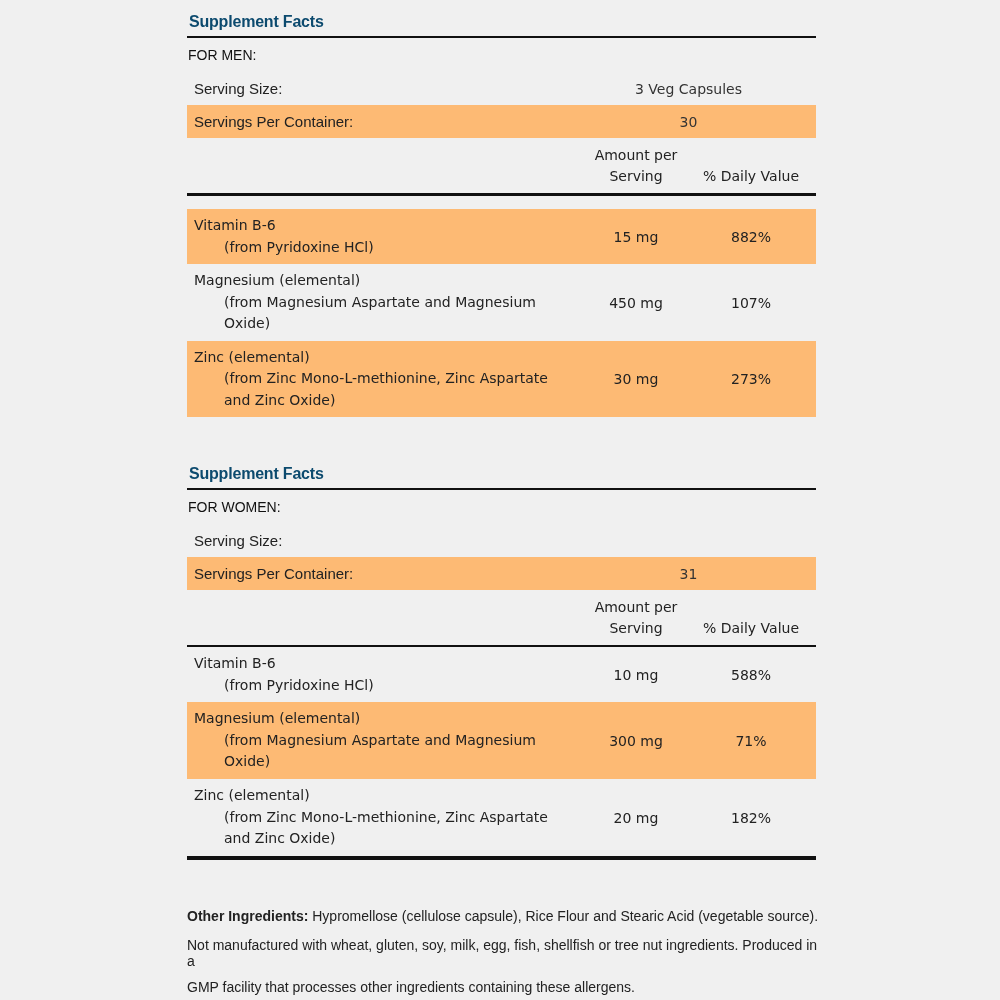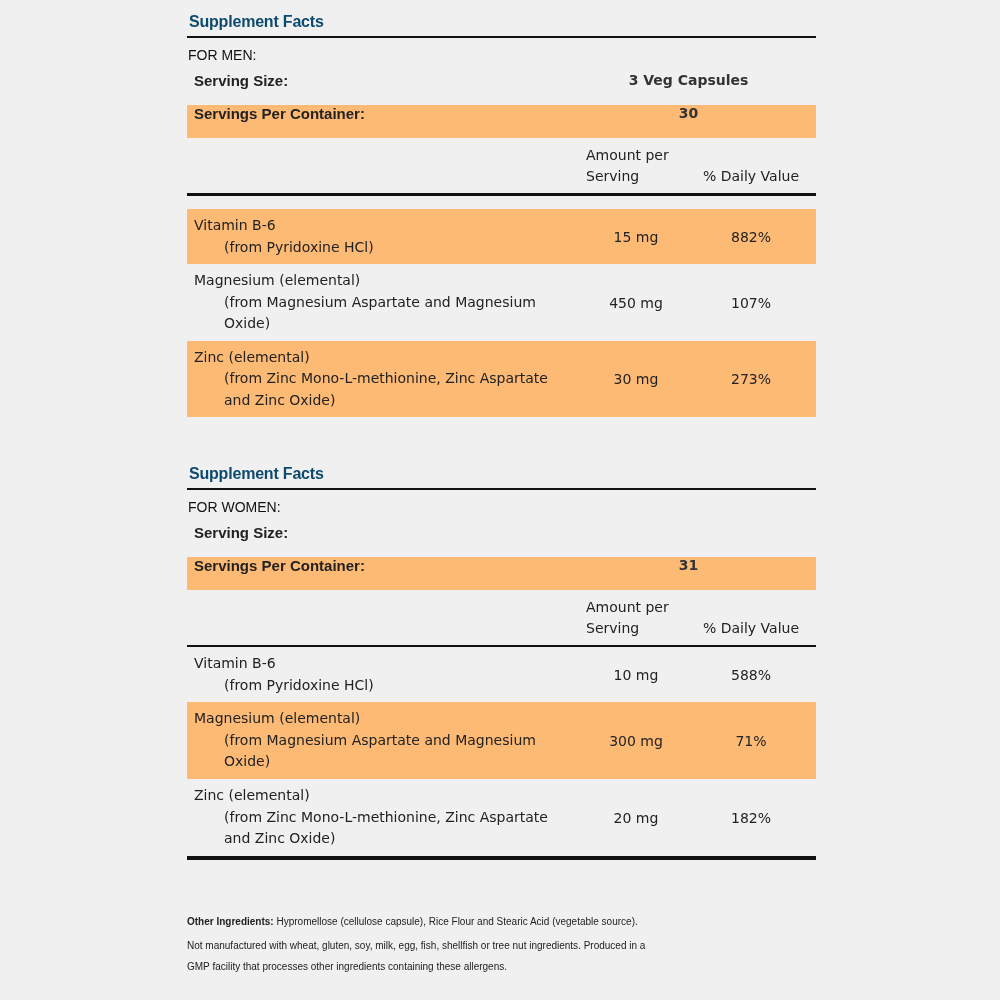--- a/index.html
+++ b/index.html
@@ -17,41 +17,41 @@
     height: 28px; line-height: 28px; letter-spacing: -0.2px;
     padding-left: 2px;
   }
   .title-rule { height: 2px; background: #111; margin-top: 0; }
   .for-label {
     font-family: "Liberation Sans", sans-serif;
     font-weight: normal; font-size: 14px; color: #111;
     padding-left: 1px; margin-top: 8px; height: 18px; line-height: 18px;
   }
   .row2 {
-    display: flex; height: 33px; font-size: 14px; font-weight: bold;
+    display: flex; align-items: center; height: 33px; font-size: 14px;
   }
   .row2 .lab { padding-left: 7px; flex: 1; font-family: "Liberation Sans", sans-serif; font-size: 15px; color: #222; }
   .row2 .val { width: 255px; text-align: center; color: #333; }
   .white { background: #fdba74; }
   .hdr {
     display: flex; align-items: flex-end; height: 45px; font-size: 14px; color: #222;
     padding-bottom: 6px;
   }
   .hdr .sp { flex: 1; }
-  .hdr .amt { width: 100px; line-height: 21px; }
+  .hdr .amt { width: 100px; text-align: center; line-height: 21px; }
   .hdr .dv { width: 130px; text-align: center; line-height: 21px; }
   .thick { height: 3px; background: #111; }
   .nut {
     display: flex; align-items: center; font-size: 14px; color: #222;
   }
   .nut .name { flex: 1; padding-left: 7px; line-height: 21.5px; }
   .nut .name .sub { padding-left: 30px; display: block; }
   .nut .amt { width: 100px; text-align: center; }
   .nut .dv { width: 130px; text-align: center; }
-  .footer { position: absolute; left: 187px; width: 640px; font-size: 10px; color: #222; font-family: "Liberation Sans", sans-serif; margin-top: 8px; }
+  .footer { position: absolute; left: 187px; width: 640px; font-size: 14px; color: #222; font-family: "Liberation Sans", sans-serif; }
   .footer p { margin: 0; }
   .footer b { font-weight: bold; }
 </style>
 </head>
 <body>
 
 <div class="panel" style="top:8px;">
   <div class="title">Supplement Facts</div>
   <div class="title-rule"></div>
   <div class="for-label">FOR MEN:</div>

